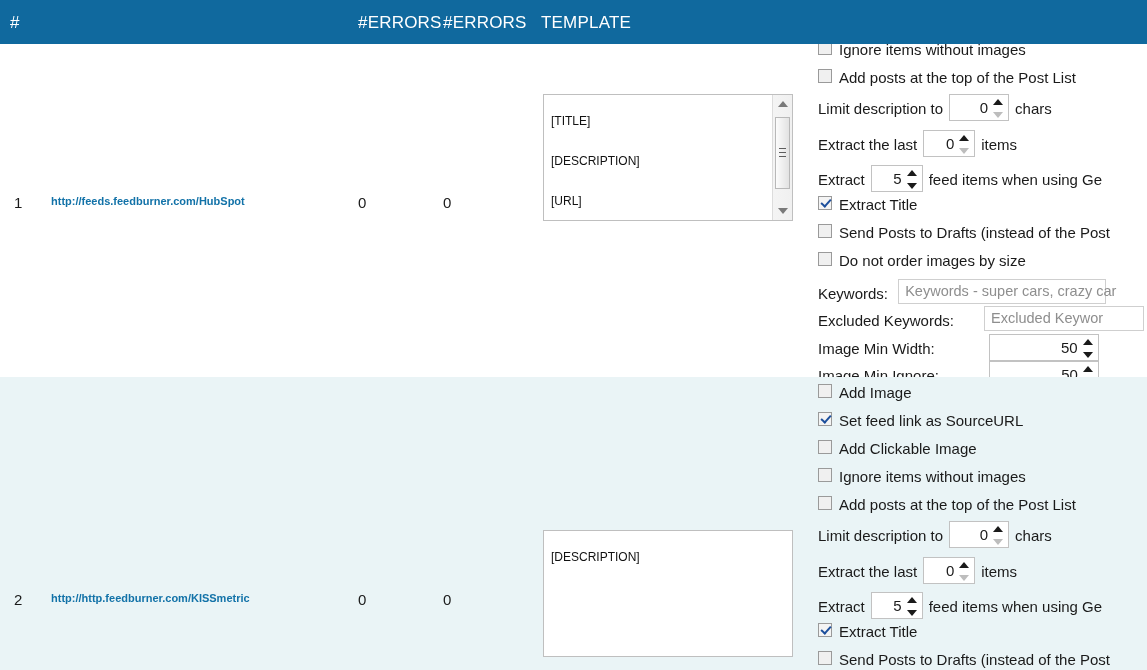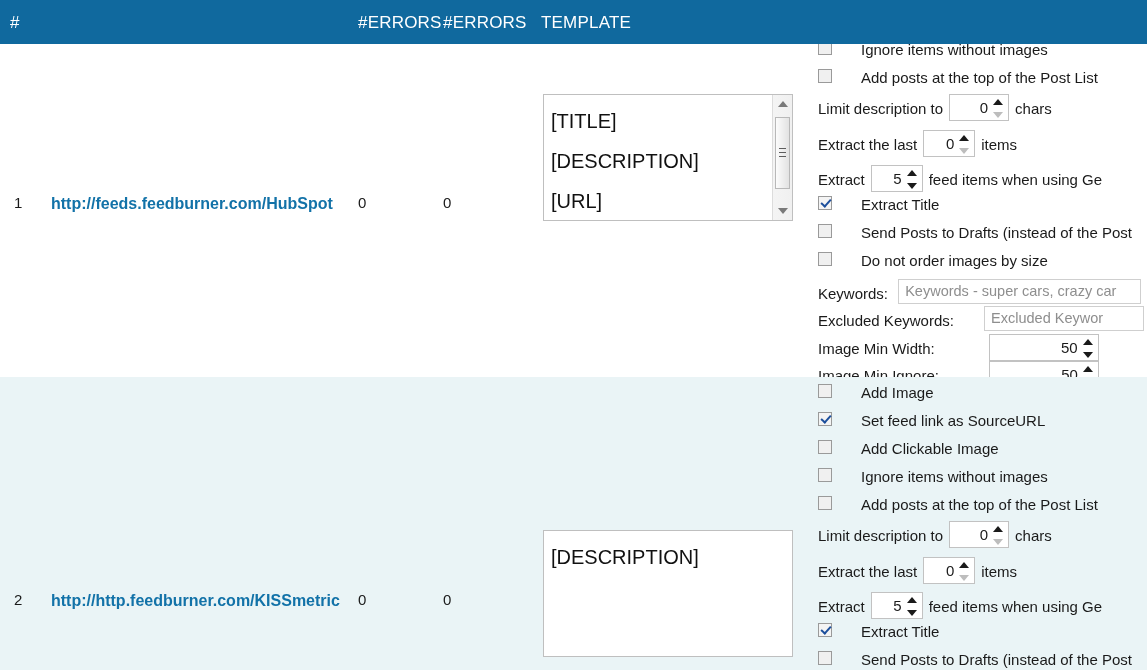--- a/index.html
+++ b/index.html
@@ -52,41 +52,41 @@
   .cell-index {
     position: absolute;
     left: 14px;
     font-size: 15px;
     color: #1a1a1a;
   }
   .cell-url {
     position: absolute;
     left: 51px;
     font-weight: bold;
-    font-size: 16px;
+    font-size: 11px;
     color: #1272a8;
     white-space: nowrap;
   }
   .cell-posts  { position: absolute; left: 358px; font-size: 15px; }
   .cell-errors { position: absolute; left: 443px; font-size: 15px; }
 
   
   .tmpl-box {
     position: absolute;
     background: #ffffff;
     border: 1px solid #bfbfbf;
     box-sizing: border-box;
     overflow: hidden;
   }
   .tmpl-text {
     position: absolute;
     left: 7px;
     top: 6px;
     right: 22px;
-    font-size: 20px;
+    font-size: 12px;
     color: #111;
     line-height: 40px;
     white-space: pre-line;
   }
   .tmpl-text.plain { right: 7px; }
 
   
   .sbar {
     position: absolute;
     right: 0; top: 0;
@@ -142,21 +142,21 @@
     width: 329px;
   }
   .opt-line {
     position: absolute;
     left: 0;
     height: 29px;
     white-space: nowrap;
     font-size: 15px;
     color: #1a1a1a;
   }
-  .opt-label { vertical-align: middle; margin-left: 22px; }
+  .opt-label { vertical-align: middle; }
 
   .cb {
     display: inline-block;
     position: relative;
     width: 14px; height: 14px;
     background: #f0f0f0;
     border: 1px solid #9a9a9a;
     box-sizing: border-box;
     vertical-align: -2px;
     margin-right: 7px;
@@ -299,21 +299,21 @@
     <div class="opt-line" style="top:178px">
       <span class="cb"></span><span class="opt-label">Send Posts to Drafts (instead of the Post</span>
     </div>
 
     <div class="opt-line" style="top:206px">
       <span class="cb"></span><span class="opt-label">Do not order images by size</span>
     </div>
 
     <div class="opt-line" style="top:235px">
       <span class="lbl-pre">Keywords:</span>
-      <span class="tinput" style="width:243px; margin-left:6px;"><span class="ph">Keywords - super cars, crazy car</span></span>
+      <span class="tinput" style="width:208px; margin-left:6px;"><span class="ph">Keywords - super cars, crazy car</span></span>
     </div>
 
     <div class="opt-line" style="top:262px">
       <span class="lbl-pre">Excluded Keywords:</span>
       <span class="tinput" style="width:160px; margin-left:26px;"><span class="ph">Excluded Keywor</span></span>
     </div>
 
     <div class="opt-line" style="top:290px">
       <span class="lbl-pre">Image Min Width:</span><span class="spin" style="width:110px; margin-left:54px;"><span class="spin-val">50</span><span class="spin-arrows">
             <span class="spin-up"></span>

